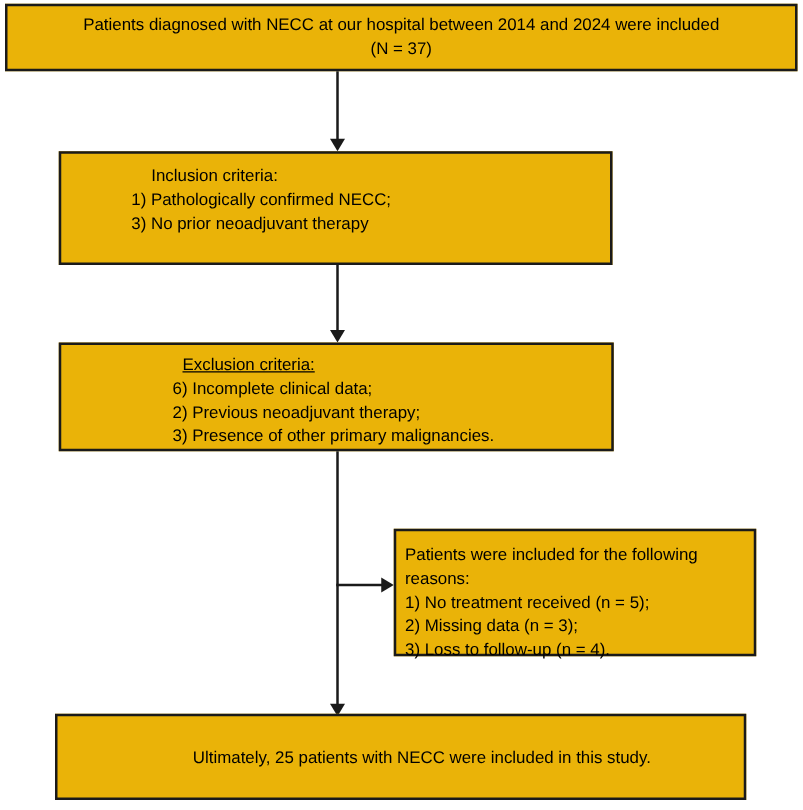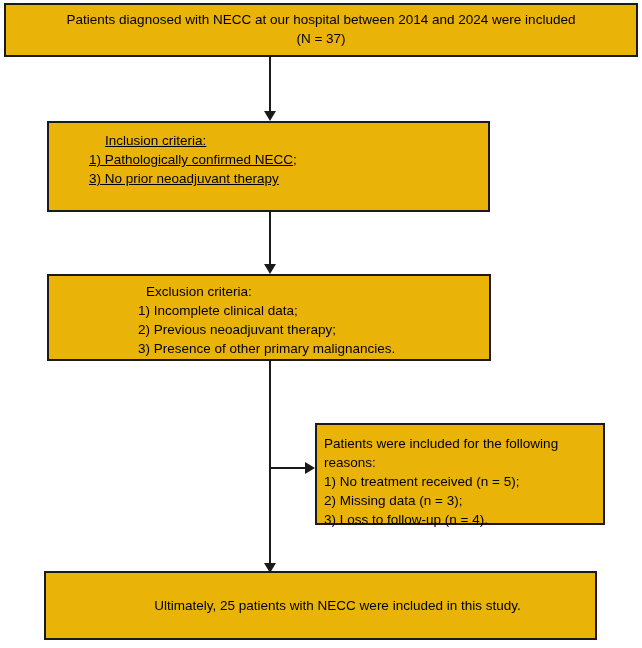--- a/index.html
+++ b/index.html
@@ -43,39 +43,39 @@
   }
   
   #box-inclusion {
     left: 47px;
     top: 121px;
     width: 443px;
     height: 91px;
     padding: 8px 0 0 0;
   }
   #box-inclusion .inner {
-    padding-left: 40px;
-    text-decoration: underline;
+    padding-left: 56px;
   }
   #box-inclusion .head {
     padding-left: 16px;
   }
   
   #box-exclusion {
     left: 47px;
     top: 274px;
     width: 444px;
     height: 87px;
     padding: 6px 0 0 0;
   }
   #box-exclusion .inner {
     padding-left: 89px;
   }
   #box-exclusion .head {
     padding-left: 8px;
+    text-decoration: underline;
   }
   
   #box-excluded {
     left: 315px;
     top: 423px;
     width: 290px;
     height: 102px;
     padding: 9px 0 0 0;
   }
   #box-excluded .inner {
@@ -143,21 +143,21 @@
       <div>3) No prior neoadjuvant therapy</div>
     </div>
   </div>
 
   <div class="vline" style="left:269px; top:212px; height:54px;"></div>
   <div class="arrow-down" style="left:264px; top:264px;"></div>
 
   <div class="node" id="box-exclusion">
     <div class="inner">
       <div class="head">Exclusion criteria:</div>
-      <div>1) Incomplete clinical data;</div>
+      <div>6) Incomplete clinical data;</div>
       <div>2) Previous neoadjuvant therapy;</div>
       <div>3) Presence of other primary malignancies.</div>
     </div>
   </div>
 
   <div class="vline" style="left:269px; top:361px; height:212px;"></div>
   <div class="arrow-down" style="left:264px; top:563px;"></div>
 
   <div class="hline" style="left:269px; top:467px; width:40px;"></div>
   <div class="arrow-right" style="left:305px; top:462px;"></div>

